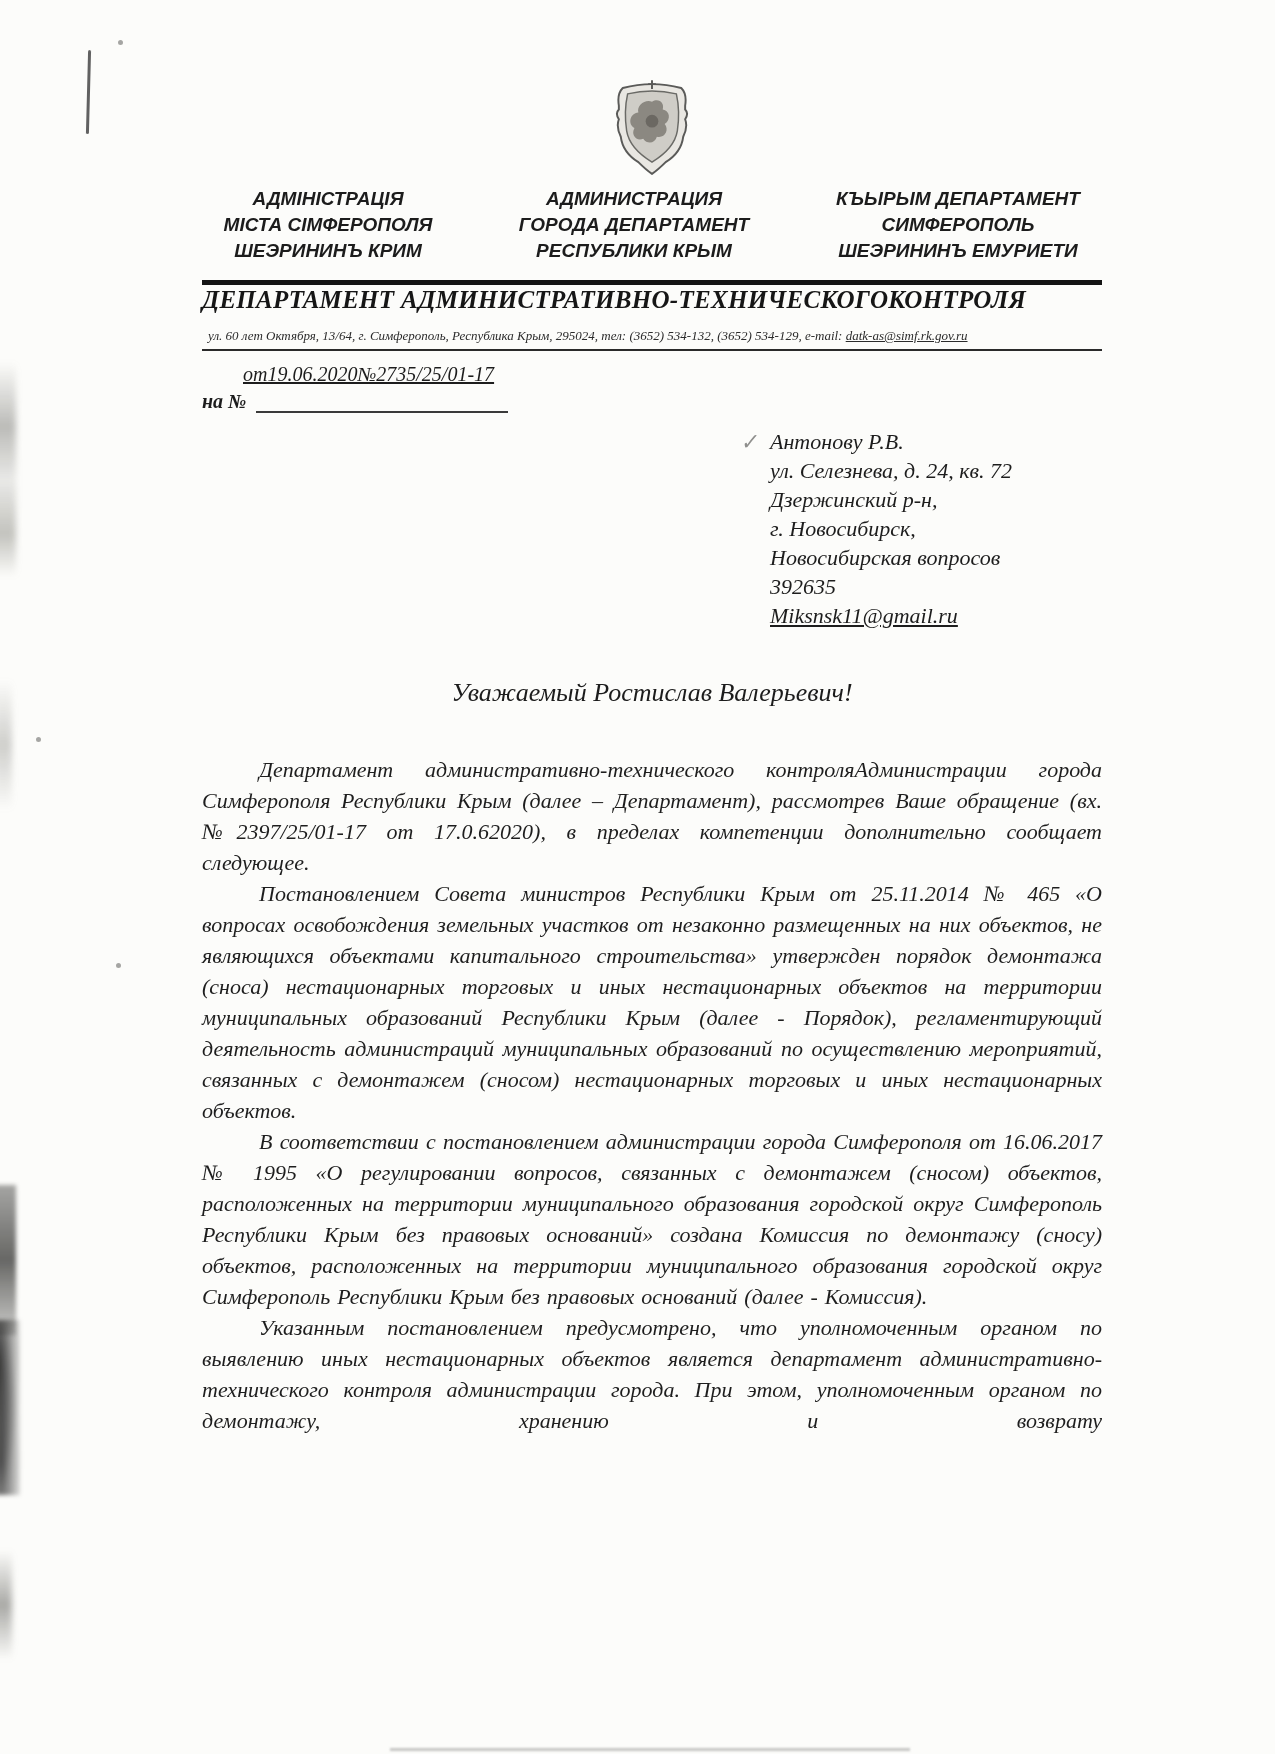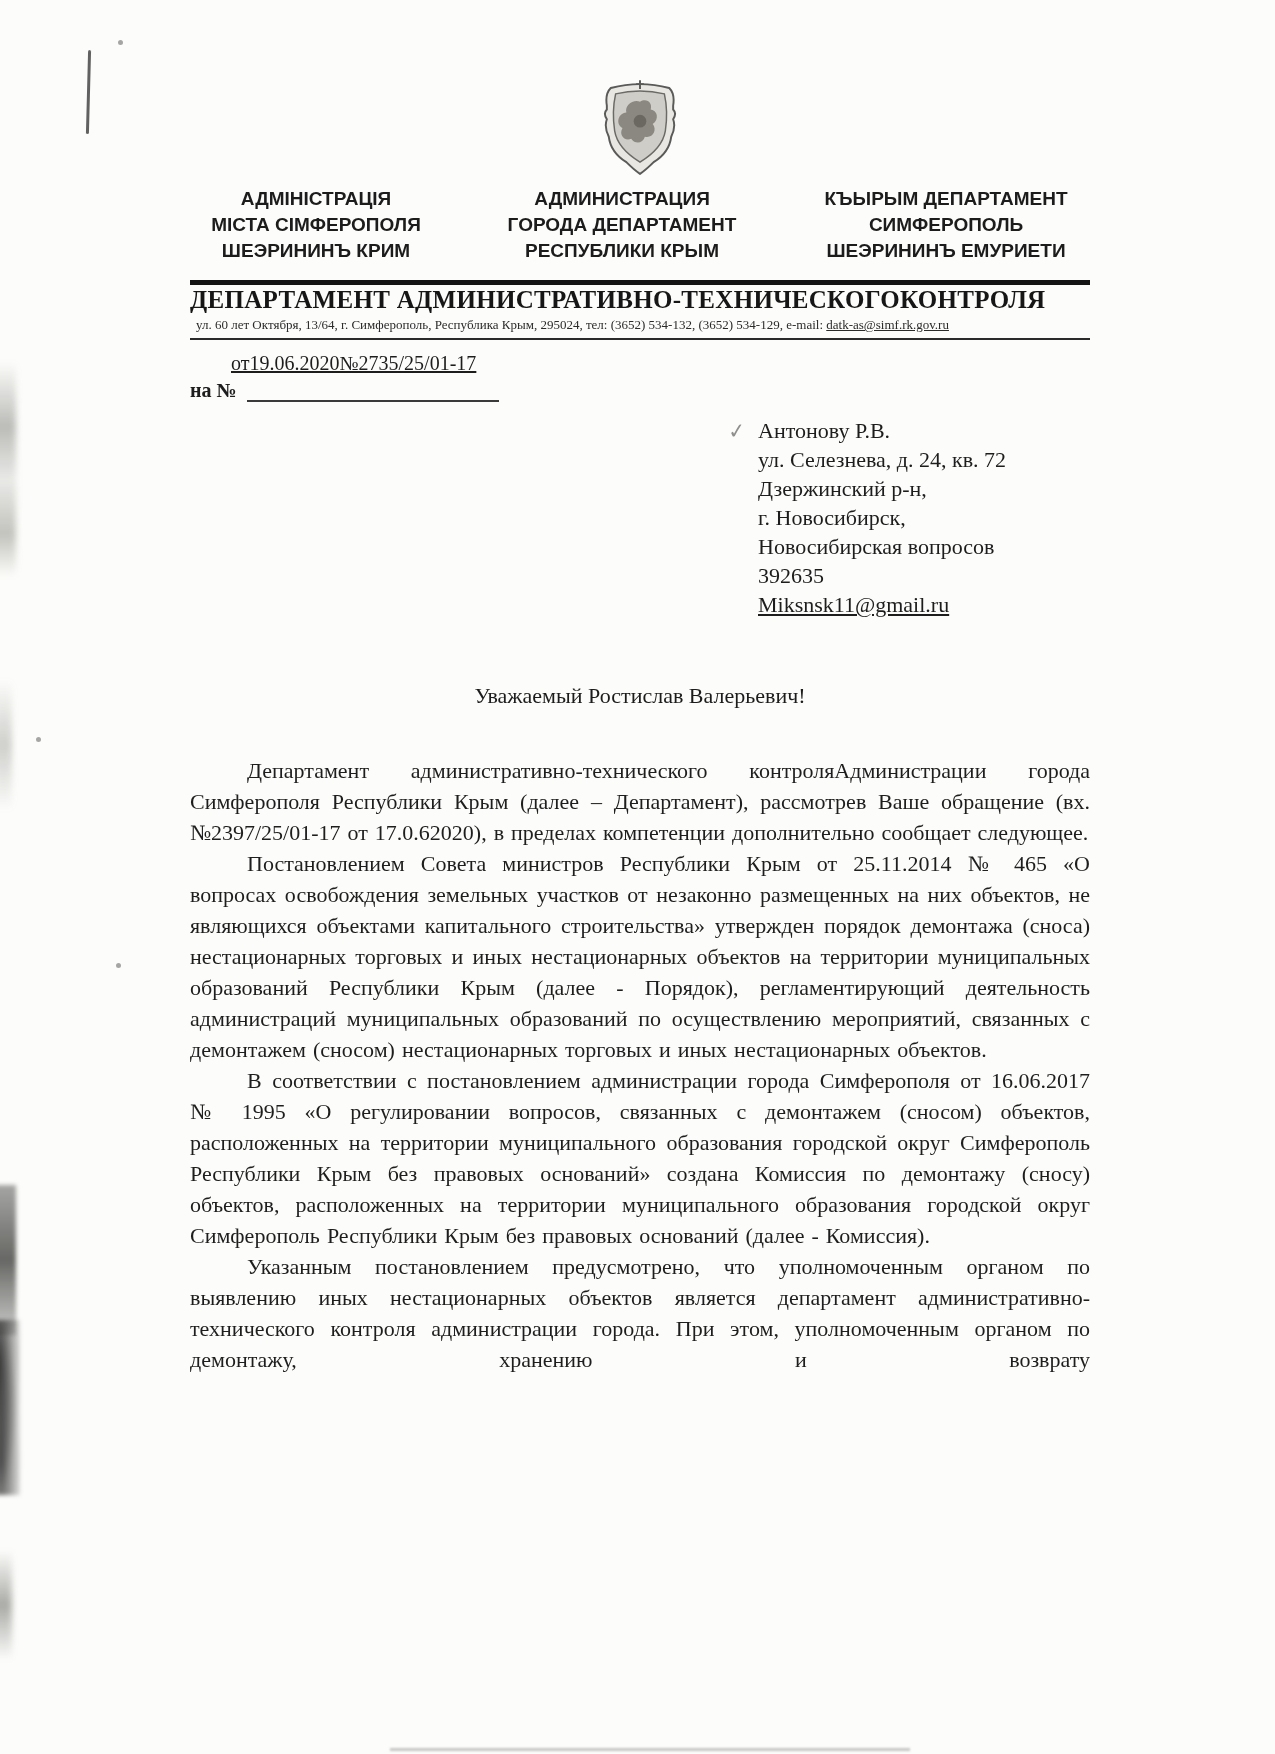--- a/index.html
+++ b/index.html
@@ -8,22 +8,23 @@
     position:relative;
     width:1275px; height:1754px;
     margin:0 auto;
     background:#fcfcfa;
     overflow:hidden;
     font-family:"Liberation Serif","DejaVu Serif",serif;
     color:#222;
   }
   .content {
     position:absolute;
-    left:190px; top:0;
+    left:202px; top:0;
     width:900px;
+    font-style:italic;
   }
   
   .emblem-wrap { margin-top:80px; text-align:center; height:96px; }
   .emblem-wrap svg { display:inline-block; }
   
   .letterhead {
     display:flex; justify-content:space-between;
     margin-top:10px;
     font-family:"Liberation Sans","DejaVu Sans",sans-serif;
     font-weight:bold; font-size:19px; line-height:26px;
@@ -34,21 +35,21 @@
   
   .rule-thick { margin-top:16px; border-top:5px solid #141414; }
   .rule-thin  { margin-top:5px;  border-top:2px solid #2a2a2a; }
   
   .dept-title {
     margin-top:1px;
     font-size:25px; font-weight:bold; letter-spacing:.3px;
     color:#161616; white-space:nowrap;
   }
   .dept-address {
-    margin-top:3px; margin-left:6px;
+    margin-top:14px; margin-left:6px;
     font-size:13px; color:#2b2b2b;
   }
   .dept-address .email { text-decoration:underline; }
   
   .ref-block { margin-top:12px; font-size:20px; color:#1d1d1d; }
   .ref-out { text-decoration:underline;margin-left:41px; }
   .ref-in  { margin-top:4px; font-weight:bold; }
   .ref-blank {
     display:inline-block; width:252px; height:1.05em;
     border-bottom:2px solid #3a3a3a; margin-left:10px;
@@ -62,22 +63,22 @@
   }
   .recipient .check {
     position:absolute; left:-30px; top:0;
     color:#8f8f8d; font-size:21px;
     font-family:"Liberation Sans",sans-serif;
     transform:rotate(-6deg);
   }
   .recipient .email { text-decoration:underline; }
   
   .salutation {
-    margin-top:64px; text-align:center;
-    font-size:22px; color:#1c1c1c;
+    margin-top:48px; text-align:center;
+    font-size:26px; color:#1c1c1c;
   }
   
   .body-text { margin-top:46px; }
   .body-text p {
     font-size:22px; line-height:31px;
     text-align:justify; text-indent:57px;
     color:#1e1e1e; word-spacing:1.5px;
   }
   .body-text p:last-child { text-align-last:justify; }
   

